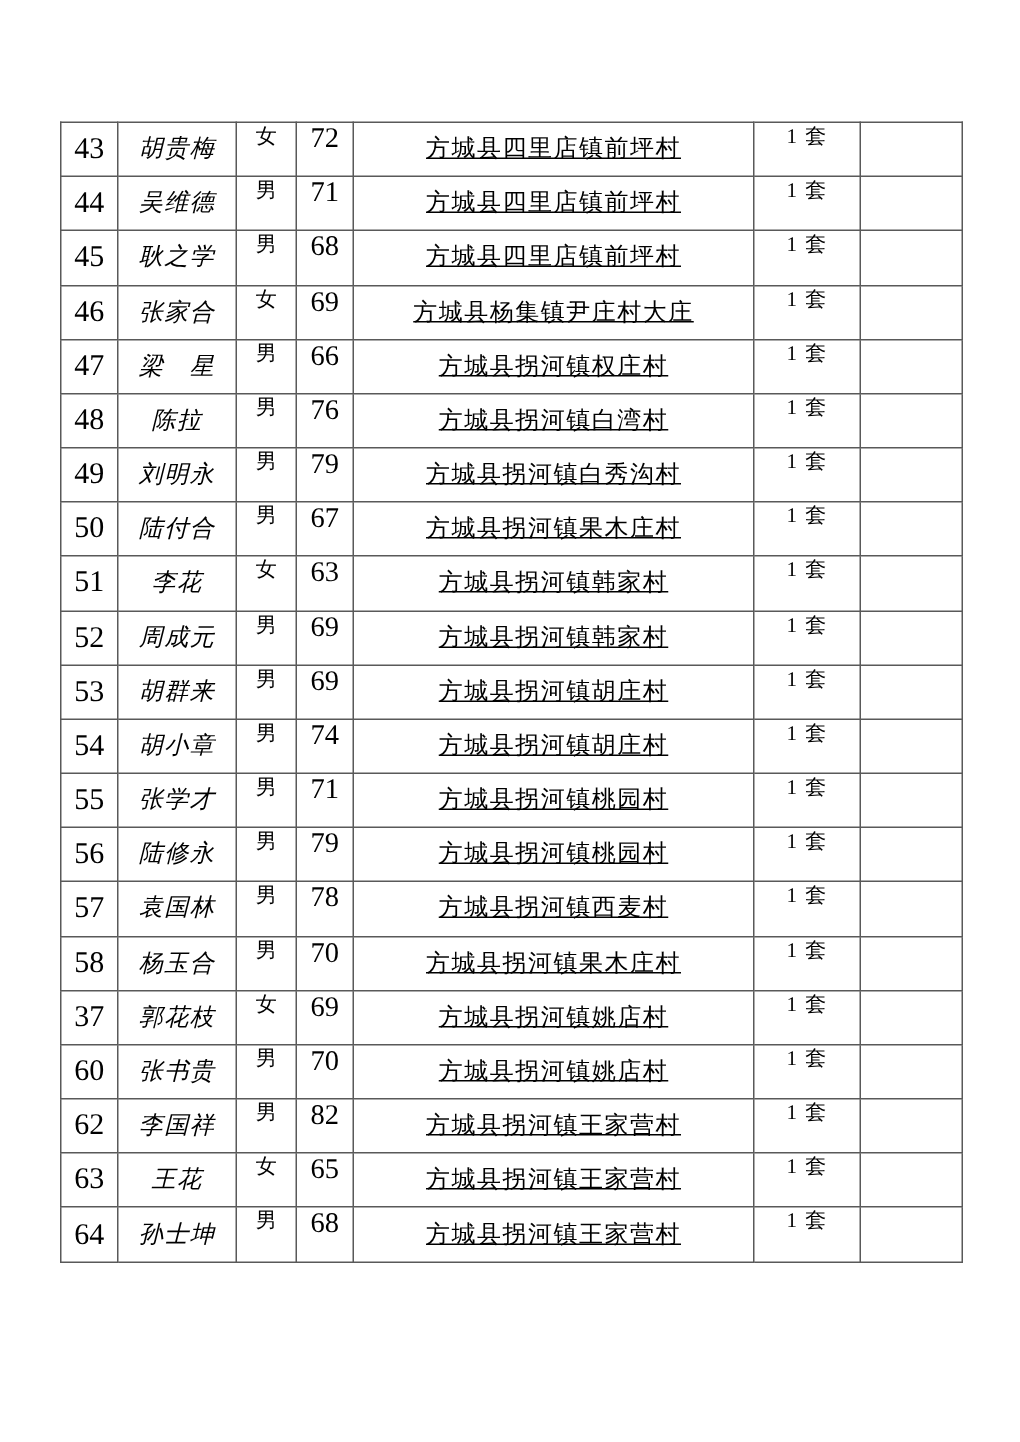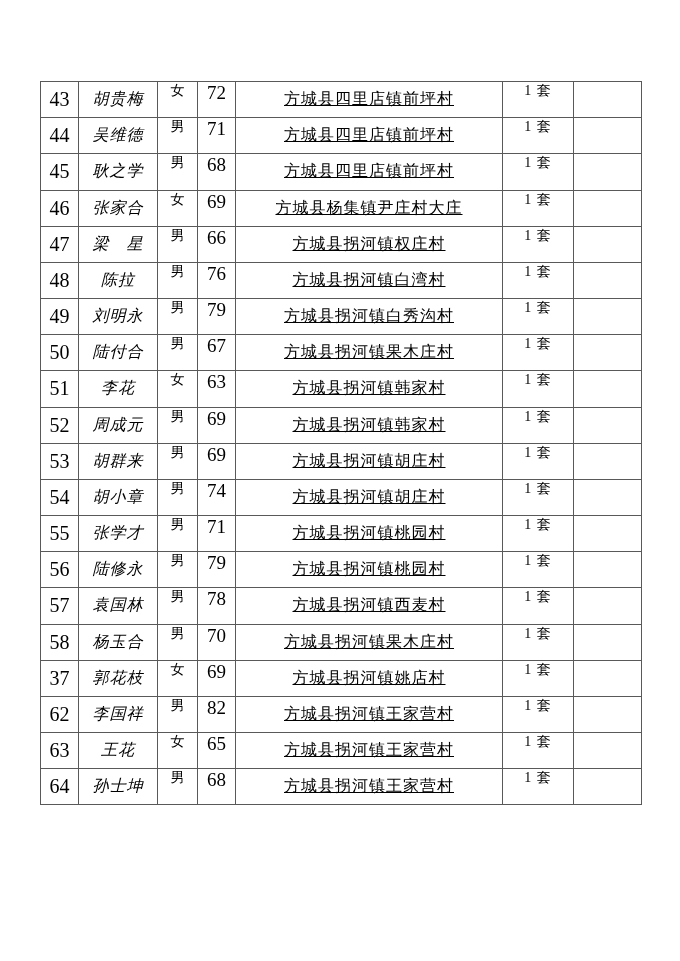--- a/index.html
+++ b/index.html
@@ -204,20 +204,29 @@
         <tr>
           <td class="no">37</td>
           <td class="name">郭花枝</td>
           <td class="gender">女</td>
           <td class="age">69</td>
           <td class="address">方城县拐河镇姚店村</td>
           <td class="units">1 套</td>
           <td class="remarks"></td>
         </tr>
         <tr>
+          <td class="no">60</td>
+          <td class="name">张书贵</td>
+          <td class="gender">男</td>
+          <td class="age">70</td>
+          <td class="address">方城县拐河镇姚店村</td>
+          <td class="units">1 套</td>
+          <td class="remarks"></td>
+        </tr>
+        <tr>
           <td class="no">62</td>
           <td class="name">李国祥</td>
           <td class="gender">男</td>
           <td class="age">82</td>
           <td class="address">方城县拐河镇王家营村</td>
           <td class="units">1 套</td>
           <td class="remarks"></td>
         </tr>
         <tr>
           <td class="no">63</td>

